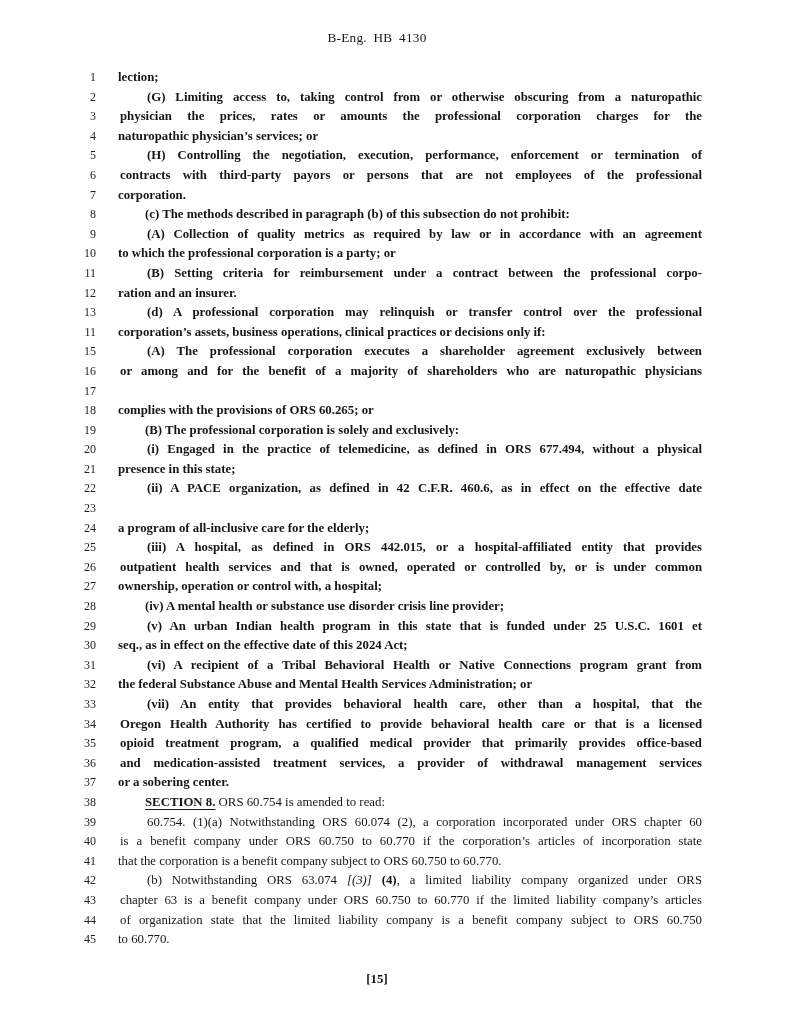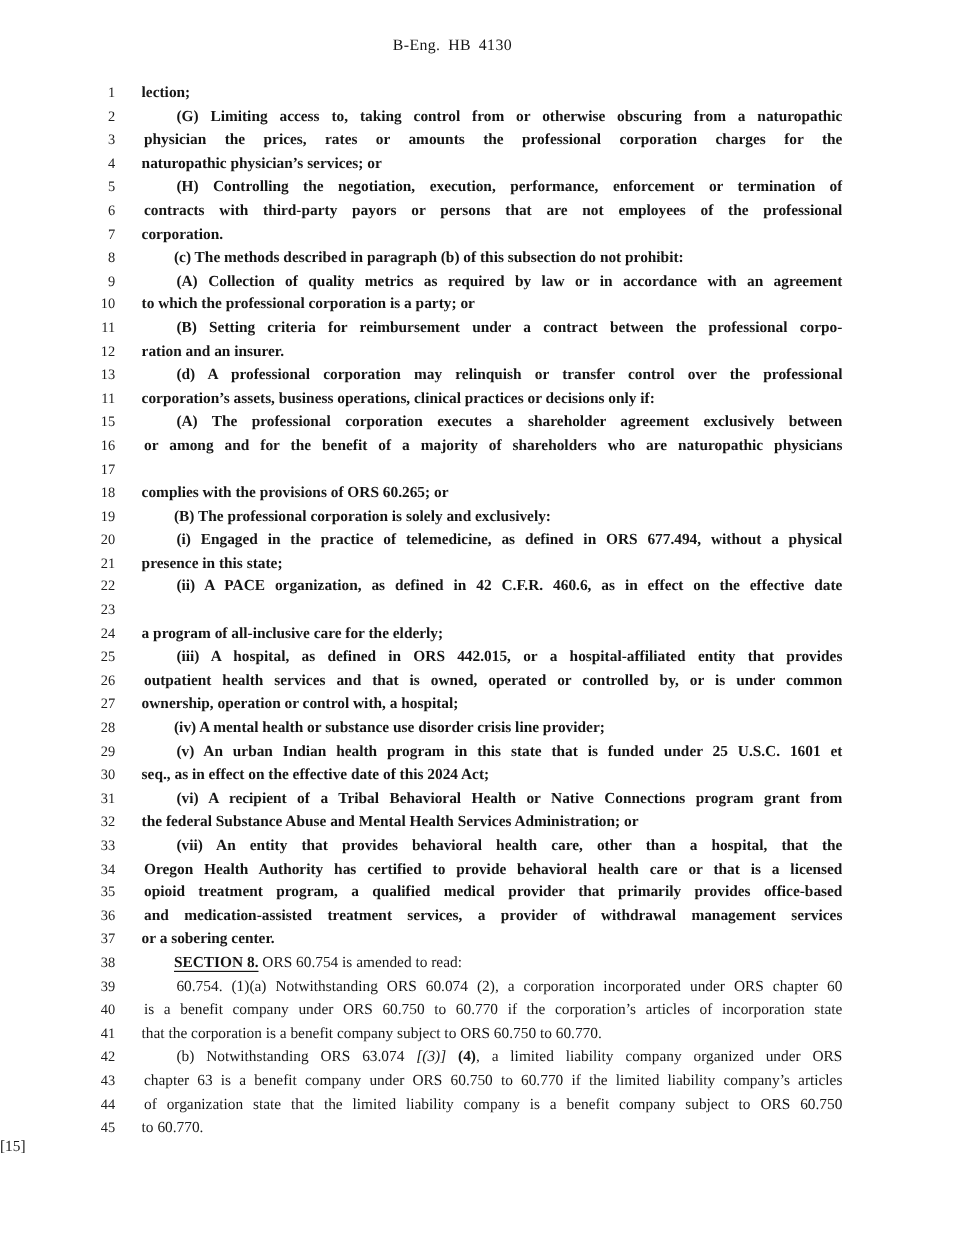--- a/index.html
+++ b/index.html
@@ -64,25 +64,26 @@
   .seg-bold { font-weight: bold; }
   .seg-italic { font-style: italic; }
   .seg-bold-underline {
     font-weight: bold;
     text-decoration: underline;
     text-decoration-thickness: 1.4px;
     text-underline-offset: 3px;
   }
   .doc-footer {
     position: absolute;
-    top: 948px;
+    top: 972px;
     left: 0;
     width: 754px;
-    text-align: left;
+    text-align: center;
     font-size: 12.8px;
+    font-weight: bold;
   }
 </style>
 </head>
 <body>
 
 <div class="page">
   <div class="doc-header">B-Eng. HB 4130</div>
   <div class="content">
       <div class="line-row bold"><span class="line-num">1</span><div class="line-text">lection;</div></div>
       <div class="line-row bold indent justify"><span class="line-num">2</span><div class="line-text">(G) Limiting access to, taking control from or otherwise obscuring from a naturopathic</div></div>

